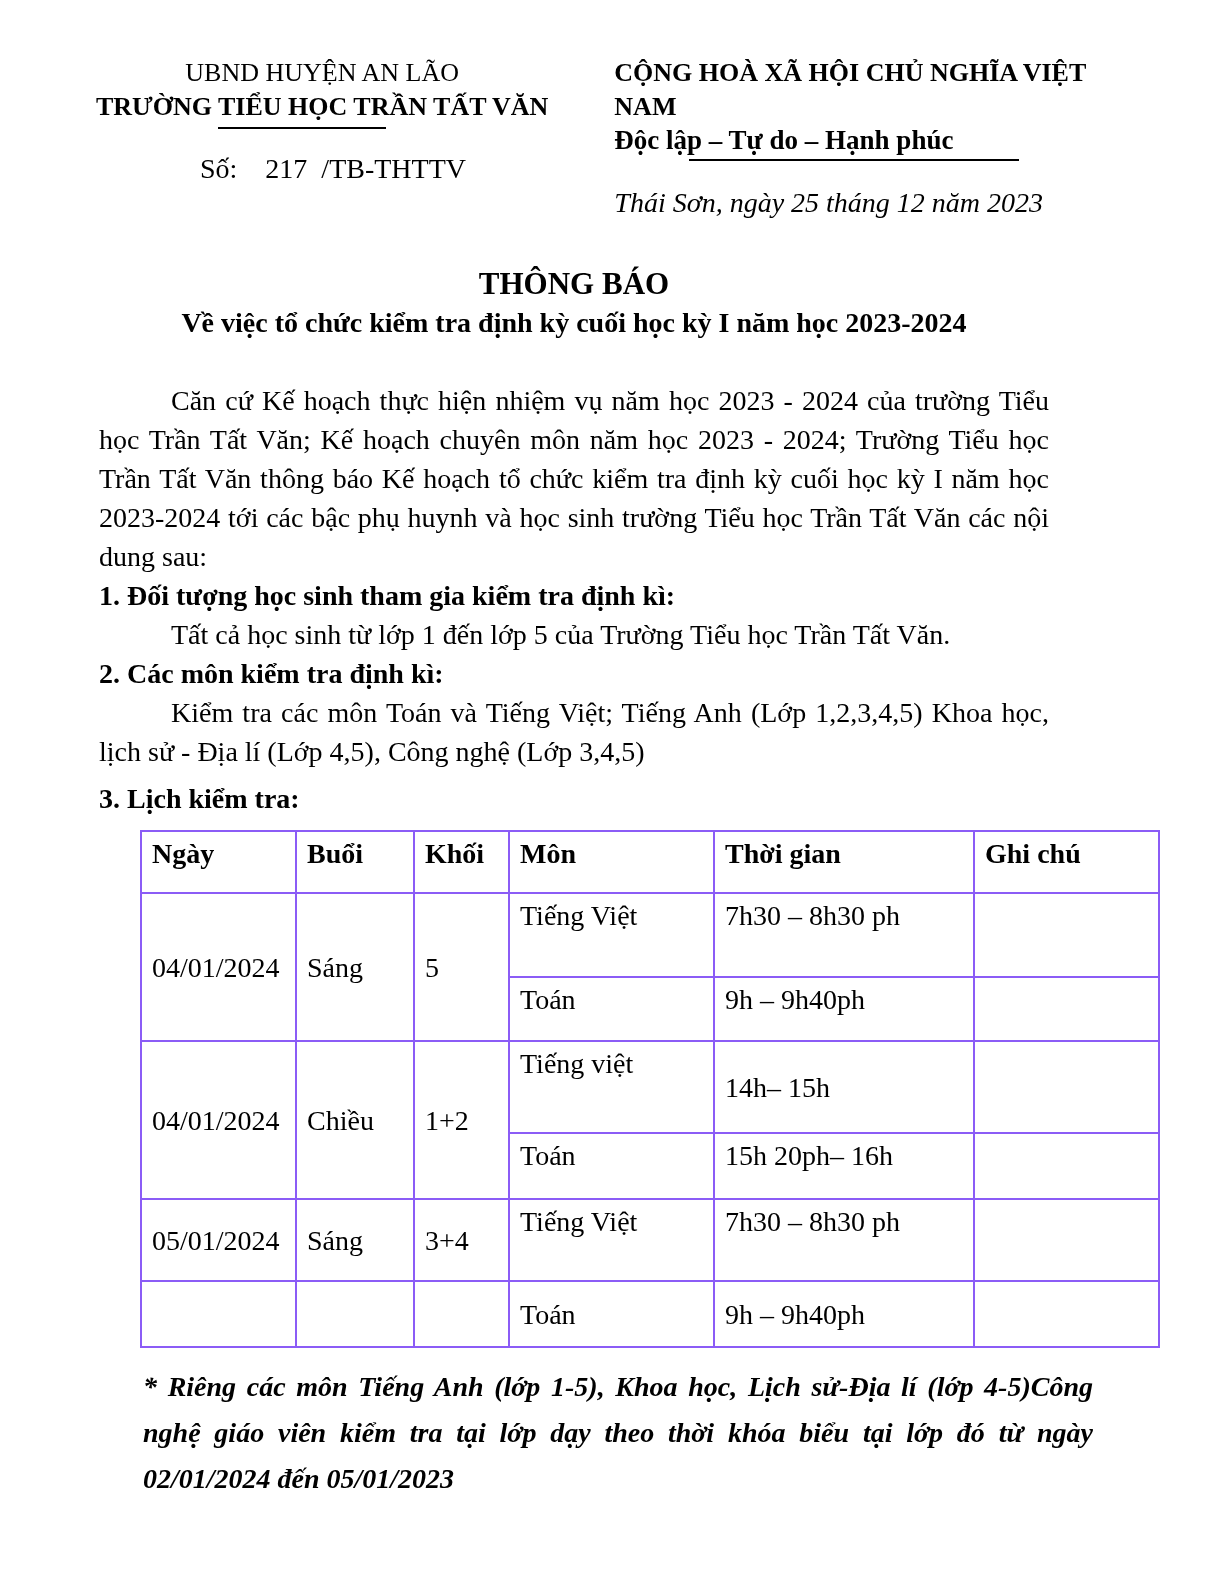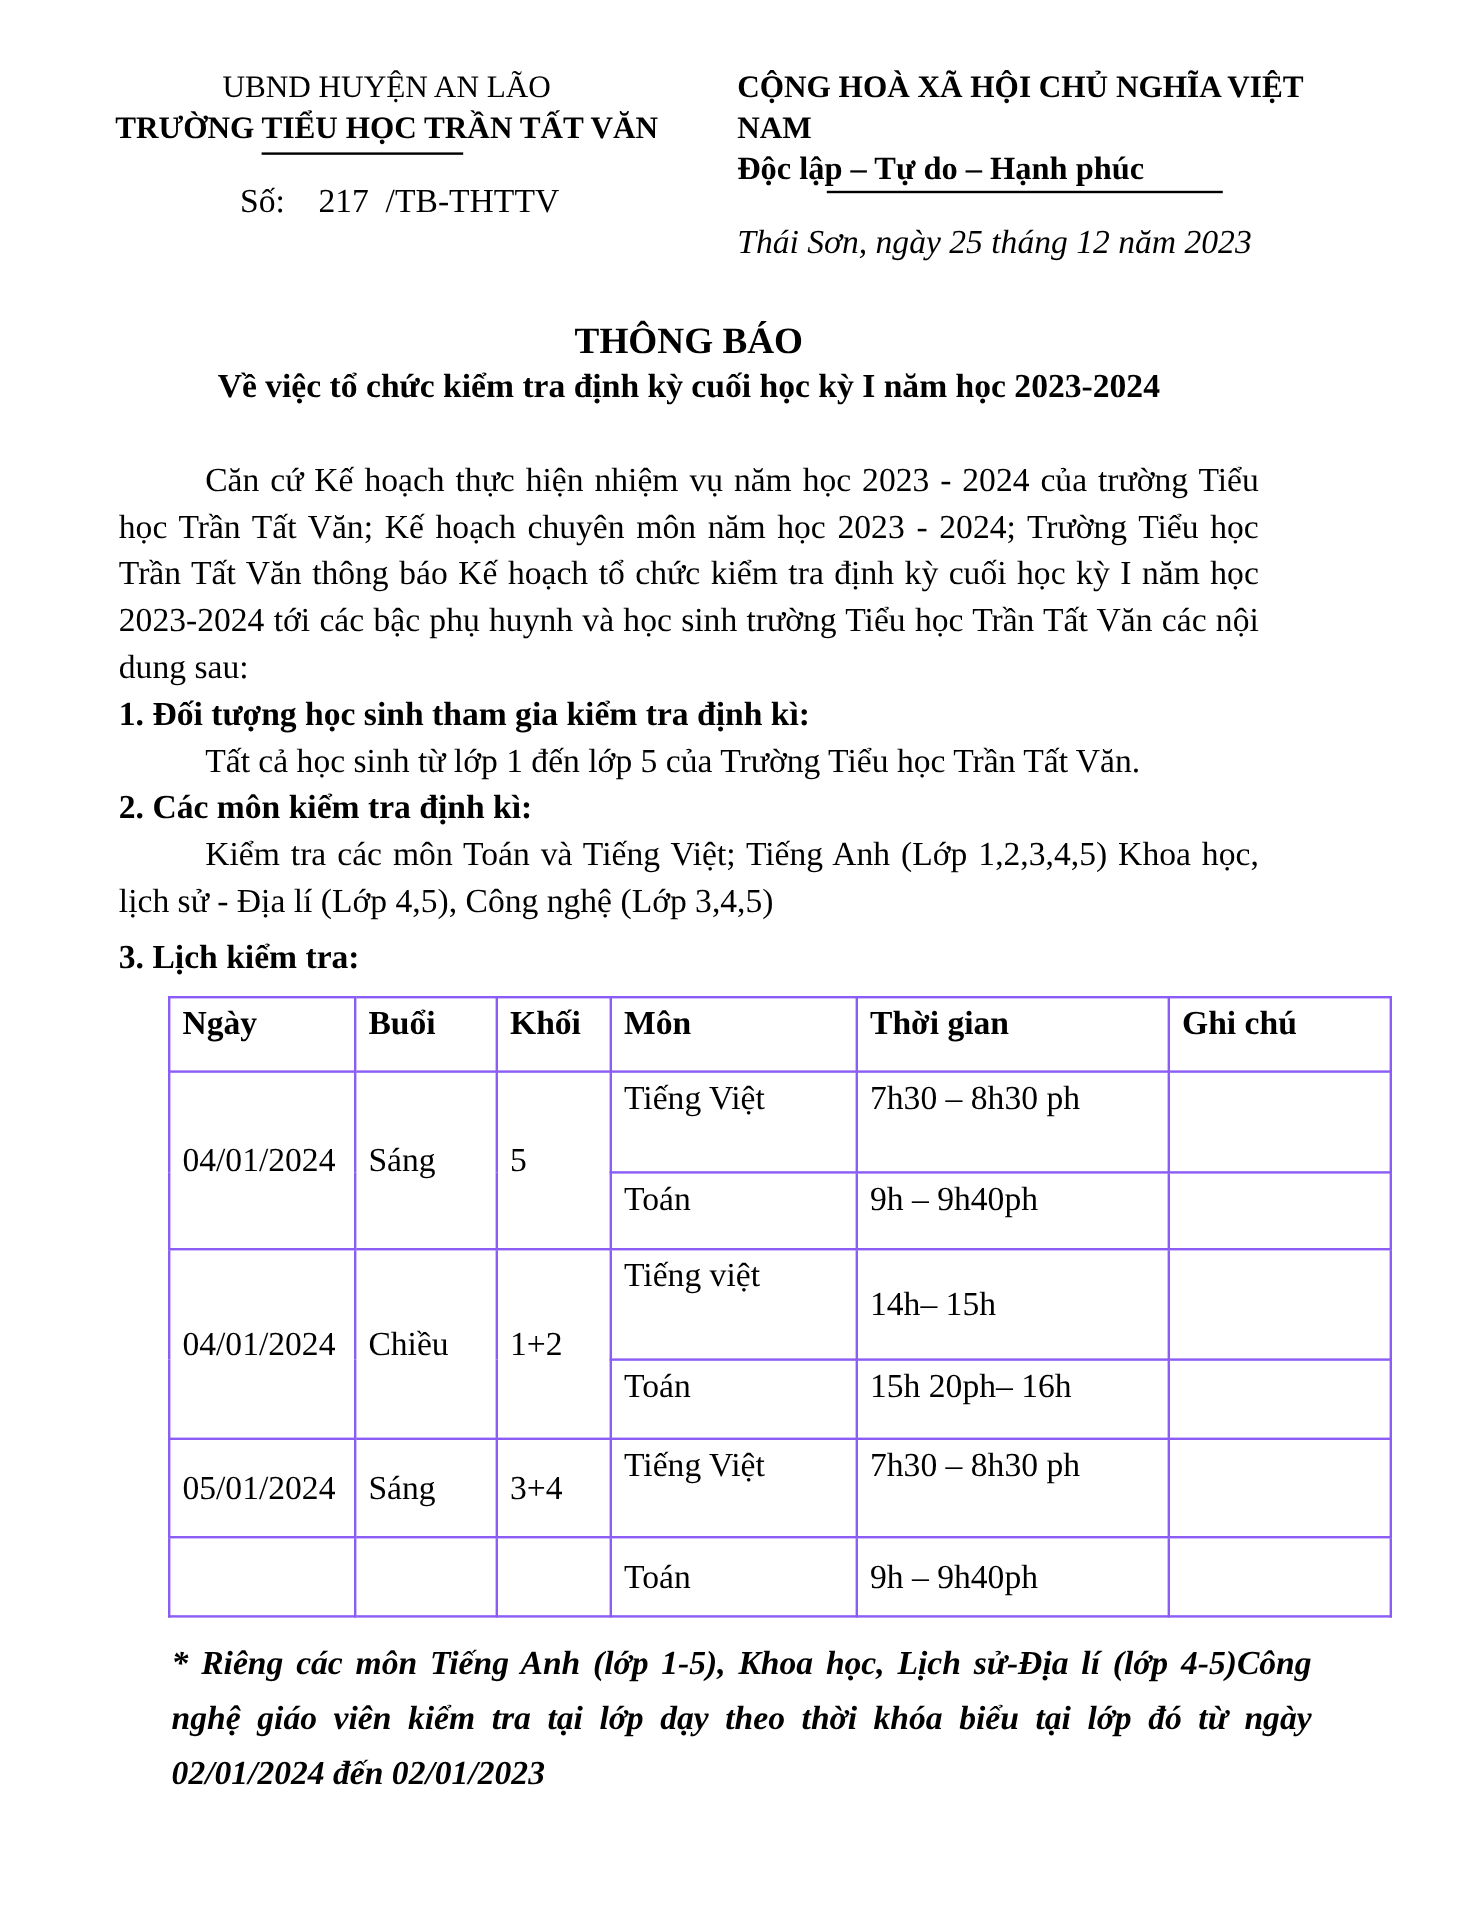--- a/index.html
+++ b/index.html
@@ -151,15 +151,15 @@
         <td class="v-mid"></td>
         <td class="v-mid"></td>
         <td class="v-mid"></td>
         <td class="v-mid">Toán</td>
         <td class="v-mid">9h – 9h40ph</td>
         <td></td>
       </tr>
     </tbody>
   </table>
 
-  <p class="footnote">* Riêng các môn Tiếng Anh (lớp 1-5), Khoa học, Lịch sử-Địa lí (lớp 4-5)Công nghệ giáo viên kiểm tra tại lớp dạy theo thời khóa biểu tại lớp đó từ ngày 02/01/2024 đến 02/01/2023</p>
+  <p class="footnote">* Riêng các môn Tiếng Anh (lớp 1-5), Khoa học, Lịch sử-Địa lí (lớp 4-5)Công nghệ giáo viên kiểm tra tại lớp dạy theo thời khóa biểu tại lớp đó từ ngày 02/01/2024 đến 05/01/2023</p>
 
 </div>
 
 </body></html>

